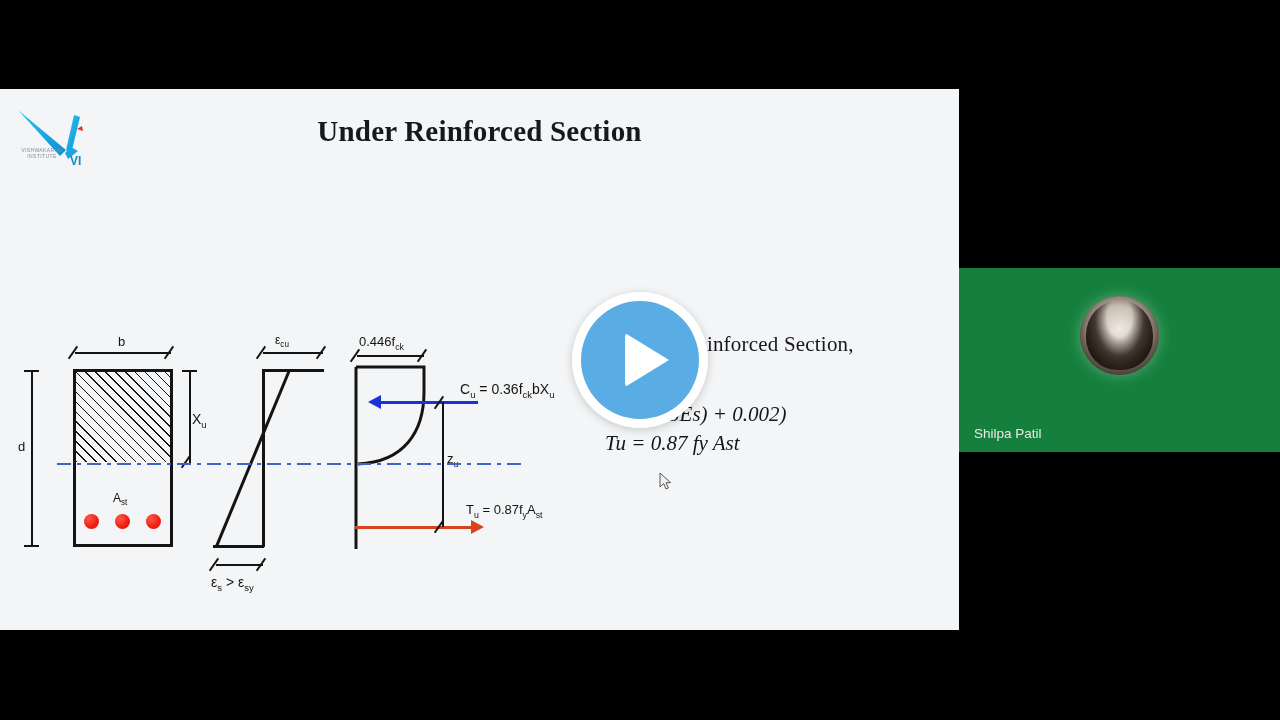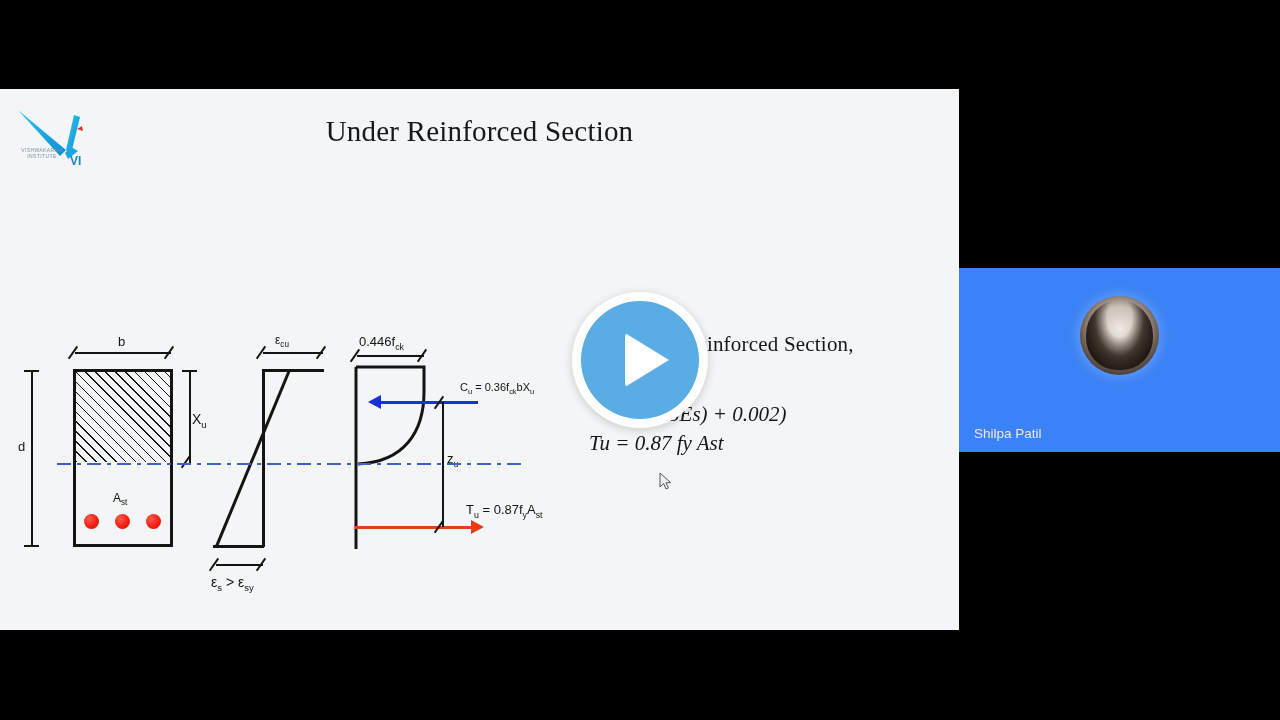--- a/index.html
+++ b/index.html
@@ -9,21 +9,21 @@
   
   #slide{position:absolute;left:0;top:89px;width:959px;height:541px;background:#f4f5f6;overflow:hidden;}
 
   
   #logo{position:absolute;left:8px;top:14px;width:96px;height:66px;}
   #logo .wordmark{position:absolute;left:8px;bottom:10px;font-size:5px;letter-spacing:.4px;
       color:#7b8fa0;line-height:6px;font-family:"Liberation Sans",sans-serif;text-align:center;width:52px;}
 
   
   #slide-title{position:absolute;left:0;top:26px;width:959px;text-align:center;
-      font-family:"Liberation Serif",serif;font-weight:normal;font-size:29px;color:#17181a;letter-spacing:.2px;}
+      font-family:"Liberation Serif",serif;font-weight:bold;font-size:29px;color:#17181a;letter-spacing:.2px;}
 
   
   #fig{position:absolute;left:0px;top:150px;width:600px;height:340px;}
   .blk{position:absolute;box-sizing:border-box;}
 
   
   .beam-outline{border:3px solid #141414;}
   .hatch{position:absolute;background:
      repeating-linear-gradient(45deg,#141414 0 1px,rgba(0,0,0,0) 1px 7px);}
   .rebar{position:absolute;width:15px;height:15px;border-radius:50%;
@@ -60,21 +60,21 @@
   #footer span{font-size:12.5px;font-weight:bold;color:#0f2a6b;letter-spacing:.1px;}
 
   
   #play{position:absolute;left:572px;top:292px;width:136px;height:136px;border-radius:50%;
      background:#ffffff;box-shadow:0 2px 10px rgba(0,0,0,.18);display:flex;align-items:center;justify-content:center;}
   #play .disc{width:118px;height:118px;border-radius:50%;background:#5aace4;display:flex;align-items:center;justify-content:center;}
   #play .tri{width:0;height:0;border-left:44px solid #fff;border-top:27px solid transparent;
      border-bottom:27px solid transparent;margin-left:13px;border-radius:4px;}
 
   
-  #tile{position:absolute;left:959px;top:268px;width:321px;height:184px;background:#3b82f6;overflow:hidden;}
+  #tile{position:absolute;left:959px;top:268px;width:321px;height:184px;background:#15803d;overflow:hidden;}
   #avatar{position:absolute;left:121px;top:28px;width:79px;height:79px;border-radius:50%;
      background:radial-gradient(circle at 50% 42%,#efeae4 0%,#c9bfb5 38%,#6f5f55 62%,#2e2823 85%,#191513 100%);
      box-shadow:0 0 14px rgba(255,255,255,.30);}
   #avatar .hair{position:absolute;left:6px;top:4px;width:67px;height:70px;border-radius:50% 50% 46% 46%;
      background:radial-gradient(ellipse at 50% 25%,rgba(60,44,34,0) 26%,rgba(46,34,26,.85) 52%,rgba(24,18,14,.95) 80%);}
   #tile-name{position:absolute;left:15px;bottom:11px;font-size:13.5px;color:#e9e9e9;}
 
   
   #cursor{position:absolute;left:659px;top:472px;width:13px;height:19px;}
 </style>
@@ -153,39 +153,39 @@
       <div class="lbl" style="left:359px;top:95px;font-size:13px;">0.446f<sub>ck</sub></div>
 
       <svg style="position:absolute;left:352px;top:125px;" width="80" height="190">
         <path d="M4 3 L72 3 L72 28 C72 68 52 98 6 100" fill="none" stroke="#141414" stroke-width="3"></path>
         <path d="M4 3 L4 185" fill="none" stroke="#141414" stroke-width="3"></path>
         <path d="M4 100 L4 100" fill="none" stroke="#141414" stroke-width="3"></path>
       </svg>
 
       <div class="arrow-blue" style="left:378px;top:162px;width:100px;"></div>
       <div class="ah" style="left:368px;top:156px;border-top:7px solid transparent;border-bottom:7px solid transparent;border-right:13px solid #1831d8;"></div>
-      <div class="lbl" style="left:460px;top:142px;font-size:11px;">C<sub>u</sub> = 0.36f<sub>ck</sub>bX<sub>u</sub></div>
+      <div class="lbl" style="left:460px;top:142px;font-size:14px;">C<sub>u</sub> = 0.36f<sub>ck</sub>bX<sub>u</sub></div>
 
       <div class="arrow-red" style="left:355px;top:287px;width:118px;"></div>
       <div class="ah" style="left:471px;top:281px;border-top:7px solid transparent;border-bottom:7px solid transparent;border-left:13px solid #d8431c;"></div>
       <div class="lbl" style="left:466px;top:263px;font-size:13px;">T<sub>u</sub> = 0.87f<sub>y</sub>A<sub>st</sub></div>
 
       <div class="dimline dimv" style="left:442px;top:163px;height:125px;"></div>
       <div class="slashtick" style="left:438px;top:156px;"></div>
       <div class="slashtick" style="left:438px;top:280px;"></div>
       <div class="lbl" style="left:447px;top:212px;font-size:13px;">z<sub>u</sub></div>
 
       <div class="na-dd" style="left:57px;top:224px;width:470px;"></div>
     </div>
 
     <div id="eqs">
       <div id="eq-head">For Under Reinforced Section,</div>
       <div class="eq" style="margin-left:56px;">0035</div>
       <div class="eq" style="margin-left:48px;">/1.15Es) + 0.002)</div>
-      <div class="eq" style="margin-left:0px;">Tu = 0.87 fy Ast</div>
+      <div class="eq" style="margin-left:16px;">Tu = 0.87 fy Ast</div>
     </div>
 
   </div>
 
   <div id="play">
     <div class="disc">
       <div class="tri"></div>
     </div>
   </div>
 

